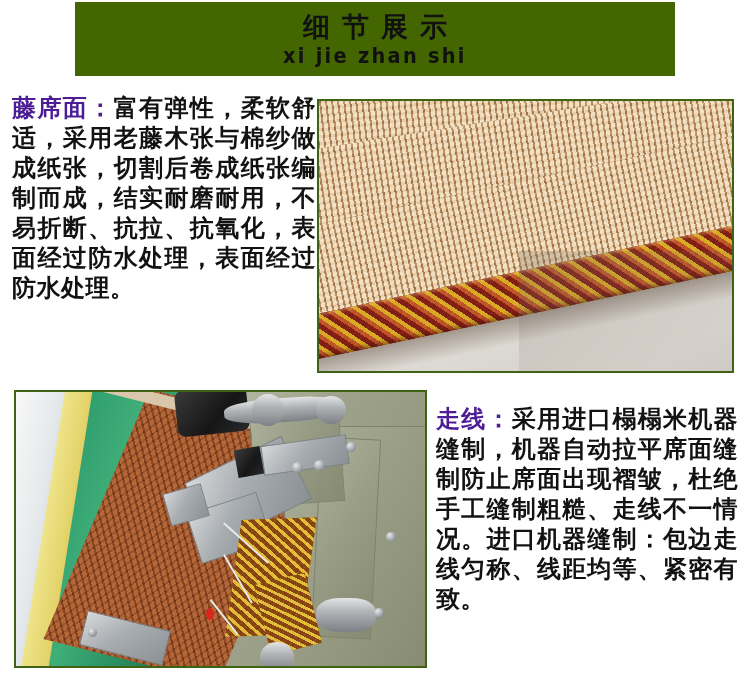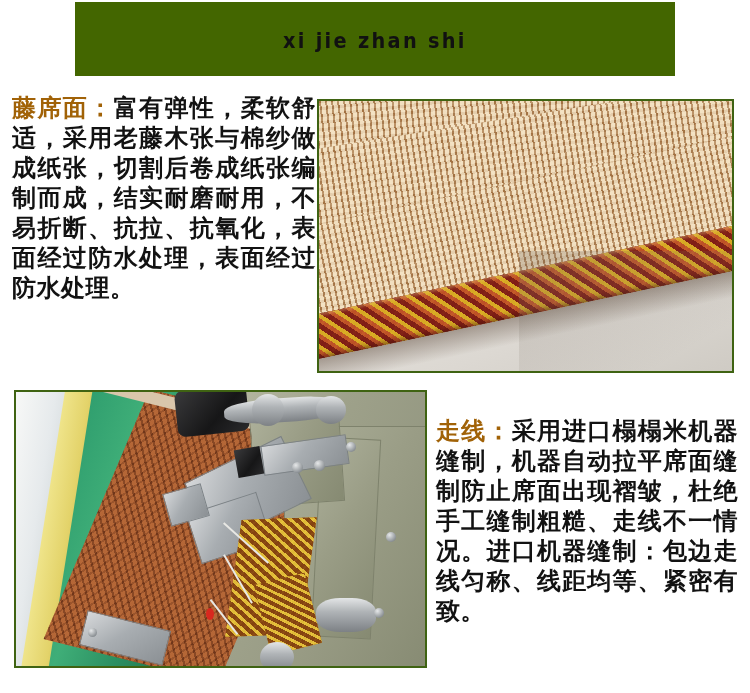--- a/index.html
+++ b/index.html
@@ -57,31 +57,31 @@
     position: absolute;
     font-family: "DejaVu Serif", serif;
     font-size: 24px;
     font-weight: bold;
     color: #121212;
     line-height: 30px;
     letter-spacing: 0.5px;
     text-align: justify;
   }
   .label-green {
-    color: #a16207;
+    color: #4c1d95;
   }
 
   #text-rattan {
     left: 12px;
     top: 93px;
     width: 304px;
   }
   #text-stitching {
     left: 436px;
-    top: 416px;
+    top: 404px;
     width: 302px;
   }
 
   
   .photo-frame {
     position: absolute;
     border: 2px solid #3f6312;
     box-sizing: border-box;
     overflow: hidden;
     background: #e9e6e0;
@@ -224,20 +224,21 @@
   .mach-red-dot {
     position: absolute;
     border-radius: 50%;
     background: #d8281f;
   }
 </style>
 </head>
 <body>
 
 <div id="header-banner">
+  <div id="header-title-cn">细节展示</div>
   <div id="header-title-pinyin">xi jie zhan shi</div>
 </div>
 
 <div id="text-rattan" class="body-text">
   <span class="label-green">藤席面：</span><span>富有弹性，柔软舒适，采用老藤木张与棉纱做成纸张，切割后卷成纸张编制而成，结实耐磨耐用，不易折断、抗拉、抗氧化，表面经过防水处理，表面经过防水处理。</span>
 </div>
 
 <div id="photo-mat-stack" class="photo-frame">
   <div class="photo-inner">
     <div class="mat-bg"></div>

